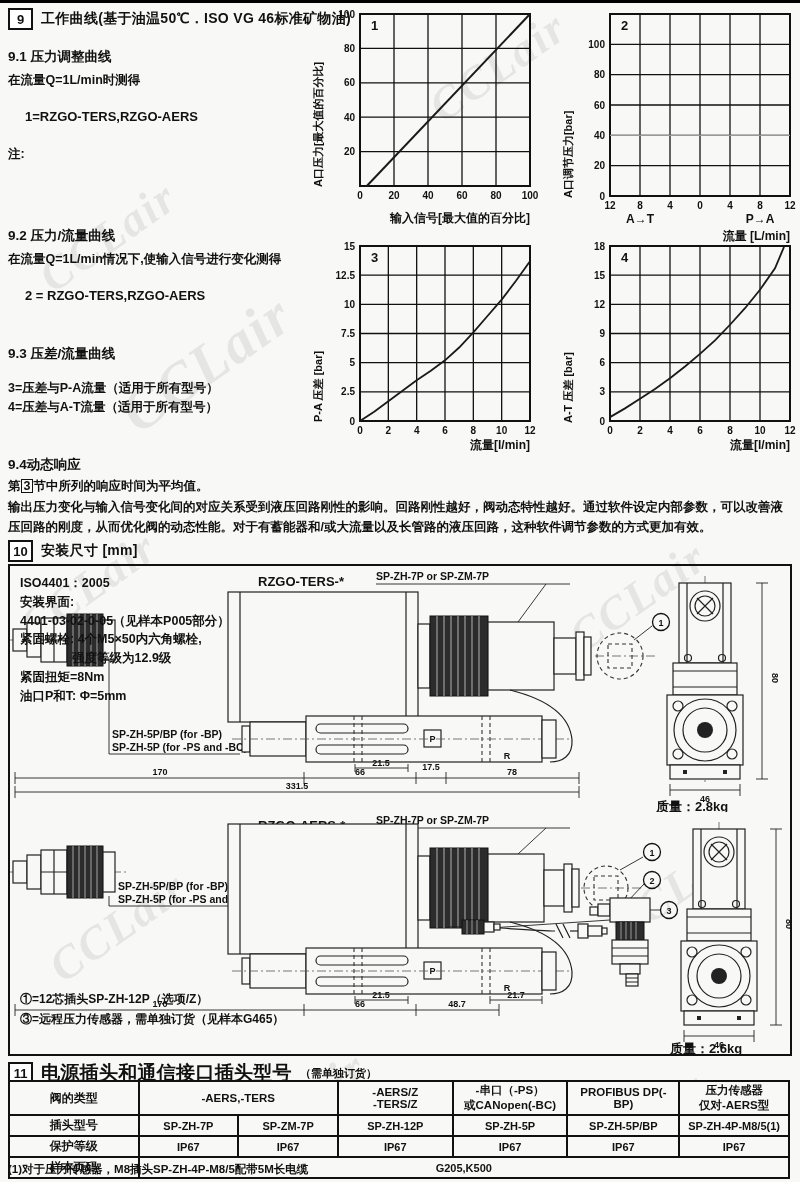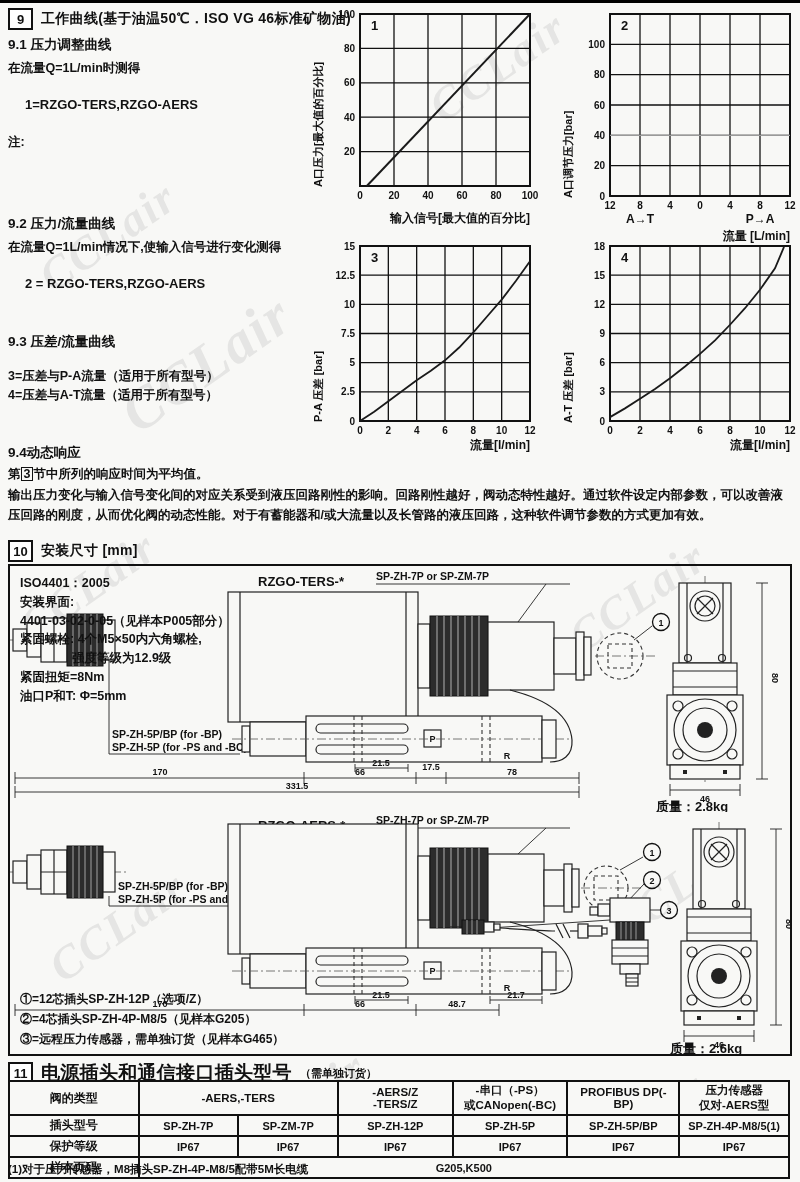--- a/index.html
+++ b/index.html
@@ -7,21 +7,21 @@
         font-family:"Liberation Sans","DejaVu Sans",sans-serif;color:#111;overflow:hidden}
   .abs{position:absolute}
   .rule-top{left:0;top:0;width:800px;height:3px;background:#000}
   
   .sechead{display:flex;align-items:center;gap:8px}
   .numbox{border:2px solid #111;min-width:17px;height:18px;padding:0 2px;display:flex;align-items:center;justify-content:center;
           font:700 13px "Liberation Sans",sans-serif;background:#fff}
   .sectitle{font:700 14px "Liberation Sans",sans-serif;letter-spacing:.3px}
   .secnote{font:700 11px "Liberation Sans",sans-serif}
   
-  .h9{font:700 13.5px "Liberation Sans",sans-serif;margin:0 0 5px}
+  .h9{font:700 13.5px "Liberation Sans",sans-serif;margin:12px 0 5px}
   .t9{font:600 12.5px "Liberation Sans",sans-serif;line-height:1.55;margin:0}
   .t9b{font:700 13px "Liberation Sans",sans-serif;line-height:1.6;margin:17px}
   .boxdigit{display:inline-block;border:1.5px solid #111;padding:0 2px;line-height:12px;font-weight:700}
   
   .tick{font:700 10px "Liberation Sans",sans-serif;fill:#111}
   .annot{font:700 12px "Liberation Sans",sans-serif;fill:#111}
   .cnum{font:700 13px "Liberation Sans",sans-serif;fill:#111}
   .yl{position:absolute;white-space:nowrap;font:700 11px "Liberation Sans",sans-serif;
       transform-origin:0 100%;transform:rotate(-90deg)}
   .xl{position:absolute;text-align:right;font:700 12px "Liberation Sans",sans-serif}
@@ -438,21 +438,20 @@
       <div>安装界面:</div>
       <div>4401-03-02-0-05（见样本P005部分）</div>
       <div>紧固螺栓: 4个M5×50内六角螺栓,</div>
       <div class="ind">强度等级为12.9级</div>
       <div>紧固扭矩=8Nm</div>
       <div>油口P和T: Φ=5mm</div>
     </div>
 
     <div class="abs notes" style="left:10px;top:424px;width:330px">
       <div>①=12芯插头SP-ZH-12P（选项/Z）</div>
-      <div>②=4芯插头SP-ZH-4P-M8/5（见样本G205）</div>
       <div>③=远程压力传感器，需单独订货（见样本G465）</div>
     </div>
   </div>
 
   <div class="abs sechead" style="left:8px;top:1060px">
     <span class="numbox">11</span>
     <span class="sectitle" style="font-size:19px">电源插头和通信接口插头型号</span>
     <span class="secnote">（需单独订货）</span>
   </div>
 

